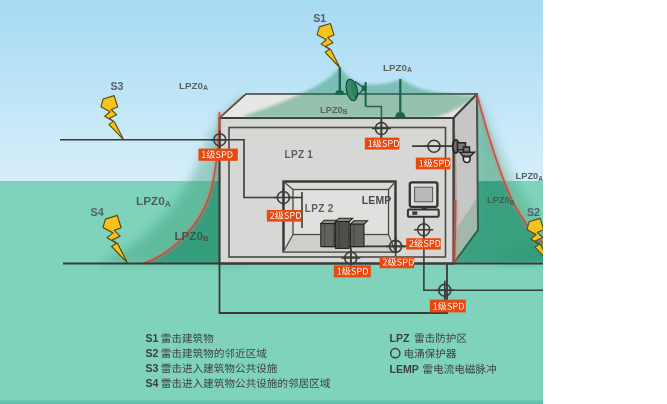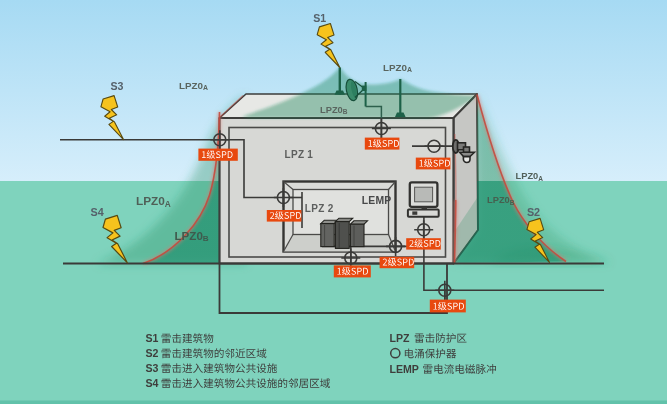--- a/index.html
+++ b/index.html
@@ -1,16 +1,16 @@
 <!DOCTYPE html>
 <html><head>
 <meta charset="utf-8">
 <style>
 html,body{margin:0;padding:0;background:#fff;}
-.stage{position:relative;width:667px;height:404px;overflow:hidden;}
+.stage{position:relative;width:543px;height:404px;overflow:hidden;}
 </style>
 </head>
 <body>
 <div class="stage">
 <svg width="667" height="404" viewBox="0 0 667 404">
 
 <defs>
 <linearGradient id="sky" x1="0" y1="0" x2="0" y2="1">
  <stop offset="0" stop-color="#a6daf3"></stop>
  <stop offset="1" stop-color="#d6eefb"></stop>

